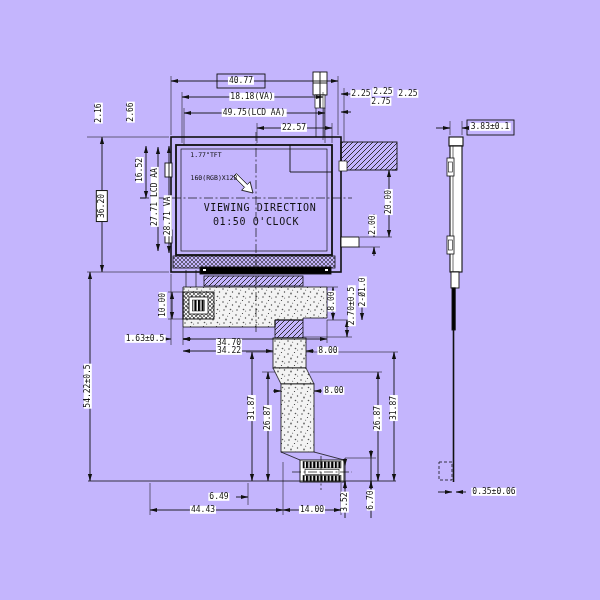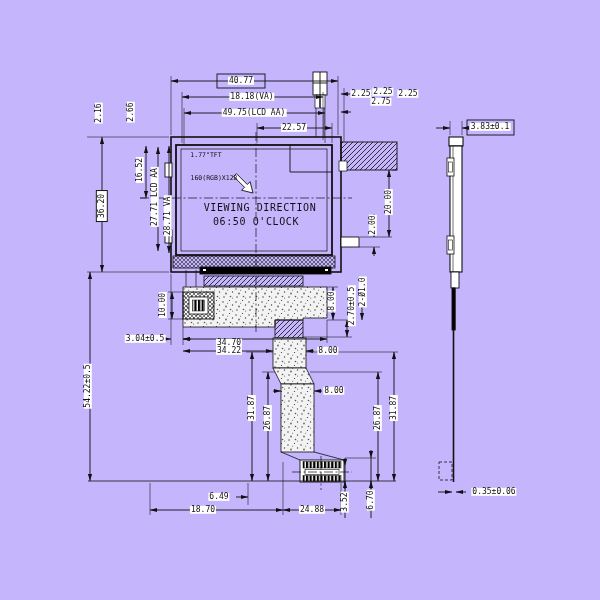--- a/index.html
+++ b/index.html
@@ -214,38 +214,38 @@
 <div class="lbl boxrot" style="left:102px;top:206px">36.20</div>
 <div class="lbl rot" style="left:88px;top:386px">54.22±0.5</div>
 
 <div class="lbl rot" style="left:389px;top:202px">20.00</div>
 <div class="lbl rot" style="left:373px;top:225px">2.00</div>
 <div class="lbl rot" style="left:332px;top:301px">8.00</div>
 <div class="lbl rot" style="left:352px;top:306px">2.70±0.5</div>
 <div class="lbl rot" style="left:363px;top:292px">2-Ø1.0</div>
 
 <div class="lbl rot" style="left:163px;top:305px">10.00</div>
-<div class="lbl" style="left:145px;top:339px">3.04±0.5</div>
+<div class="lbl" style="left:145px;top:339px">1.63±0.5</div>
 <div class="lbl" style="left:229px;top:343px">34.70</div>
 <div class="lbl" style="left:229px;top:351px">34.22</div>
 <div class="lbl" style="left:328px;top:351px">8.00</div>
 <div class="lbl" style="left:334px;top:391px">8.00</div>
 
 <div class="lbl rot" style="left:252px;top:408px">31.87</div>
 <div class="lbl rot" style="left:268px;top:418px">26.87</div>
 <div class="lbl rot" style="left:378px;top:418px">26.87</div>
 <div class="lbl rot" style="left:394px;top:408px">31.87</div>
 
 <div class="lbl" style="left:219px;top:497px">6.49</div>
-<div class="lbl" style="left:203px;top:510px">18.70</div>
-<div class="lbl" style="left:312px;top:510px">24.88</div>
+<div class="lbl" style="left:203px;top:510px">44.43</div>
+<div class="lbl" style="left:312px;top:510px">14.00</div>
 <div class="lbl rot" style="left:345px;top:502px">3.52</div>
 <div class="lbl rot" style="left:371px;top:500px">6.70</div>
 
 <div class="lbl" style="left:490px;top:127px">3.83±0.1</div>
 <div class="lbl" style="left:494px;top:492px">0.35±0.06</div>
 
 <div class="lbl small" style="left:206px;top:155px">1.77"TFT</div>
 <div class="lbl small" style="left:214px;top:178px">160(RGB)X128</div>
 <div class="lbl big" style="left:260px;top:208px">VIEWING DIRECTION</div>
-<div class="lbl big" style="left:256px;top:222px">06:50 O'CLOCK</div>
+<div class="lbl big" style="left:256px;top:222px">01:50 O'CLOCK</div>
 
 </div>
 
 </body></html>

